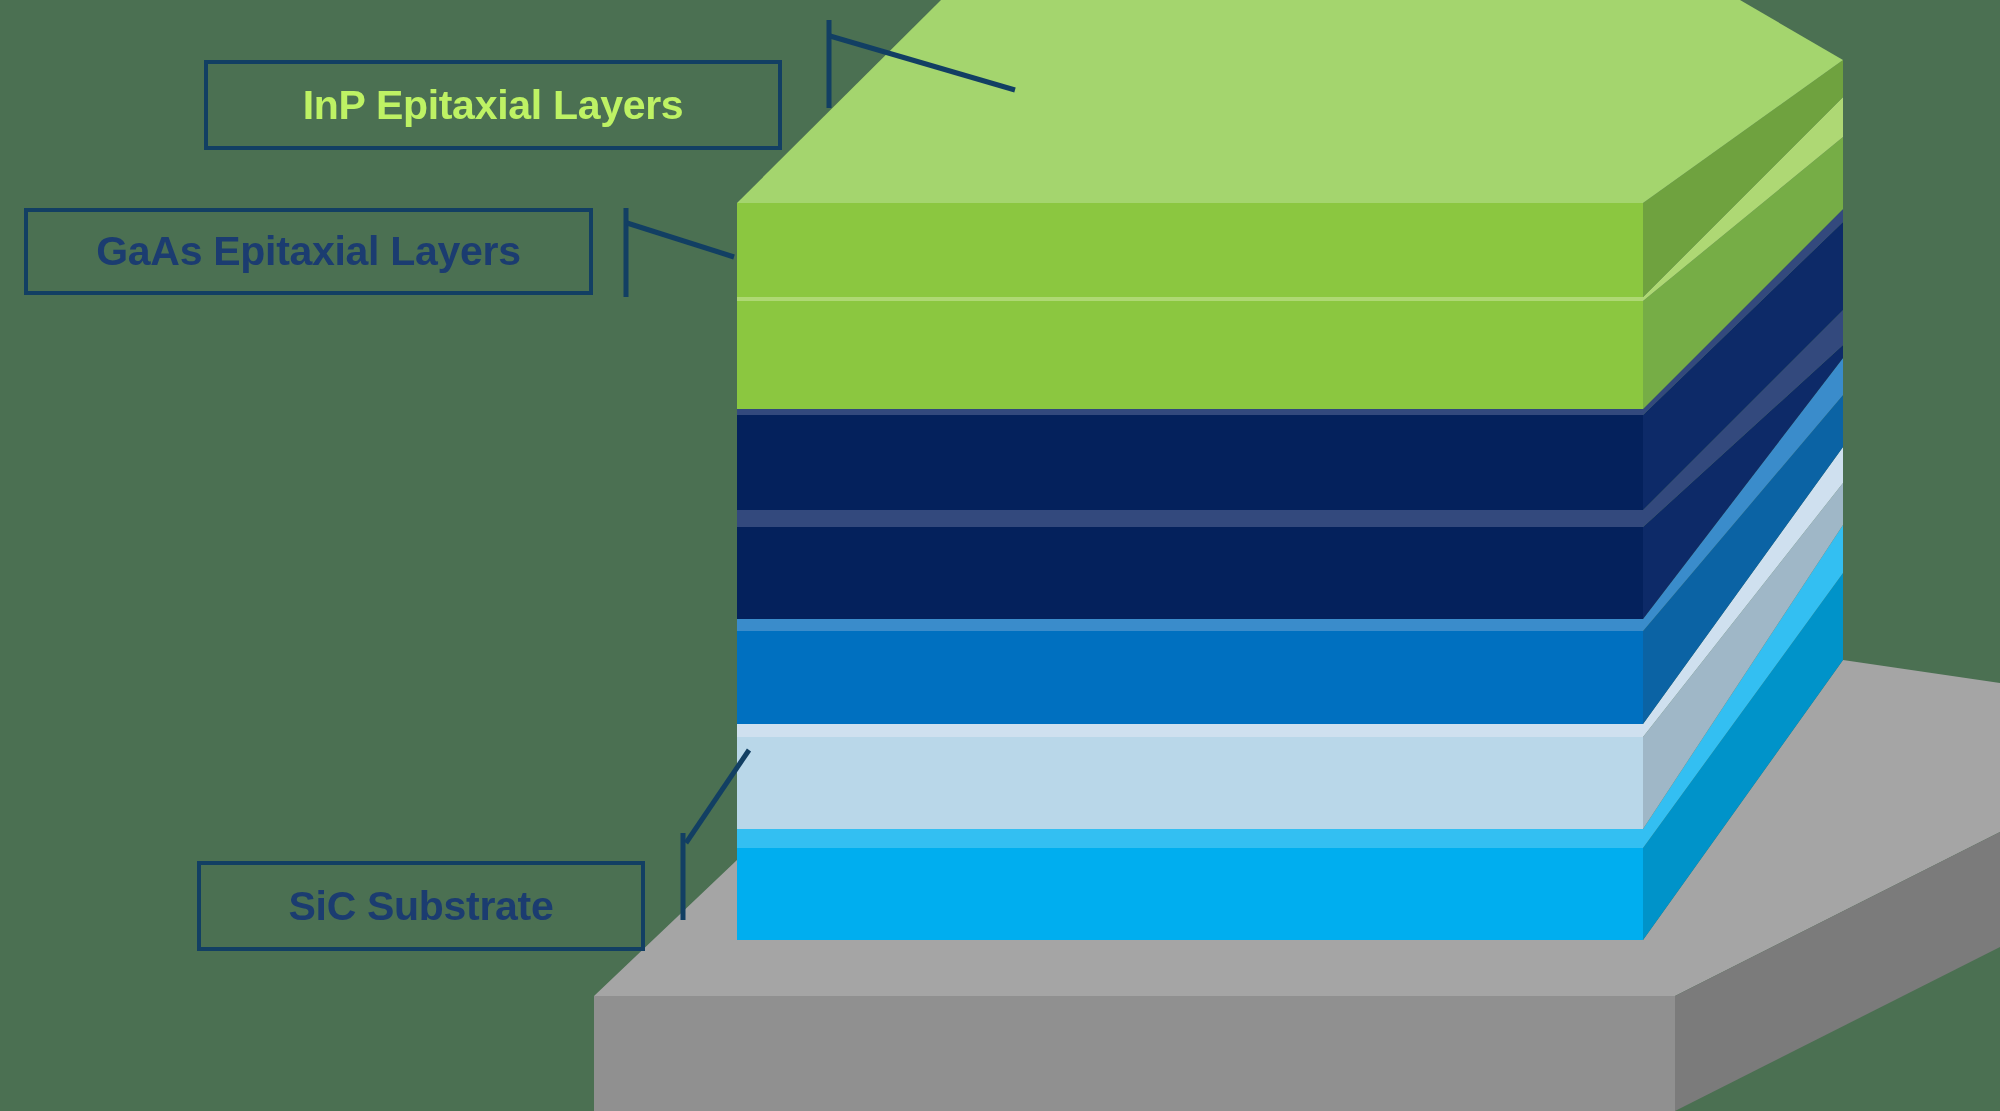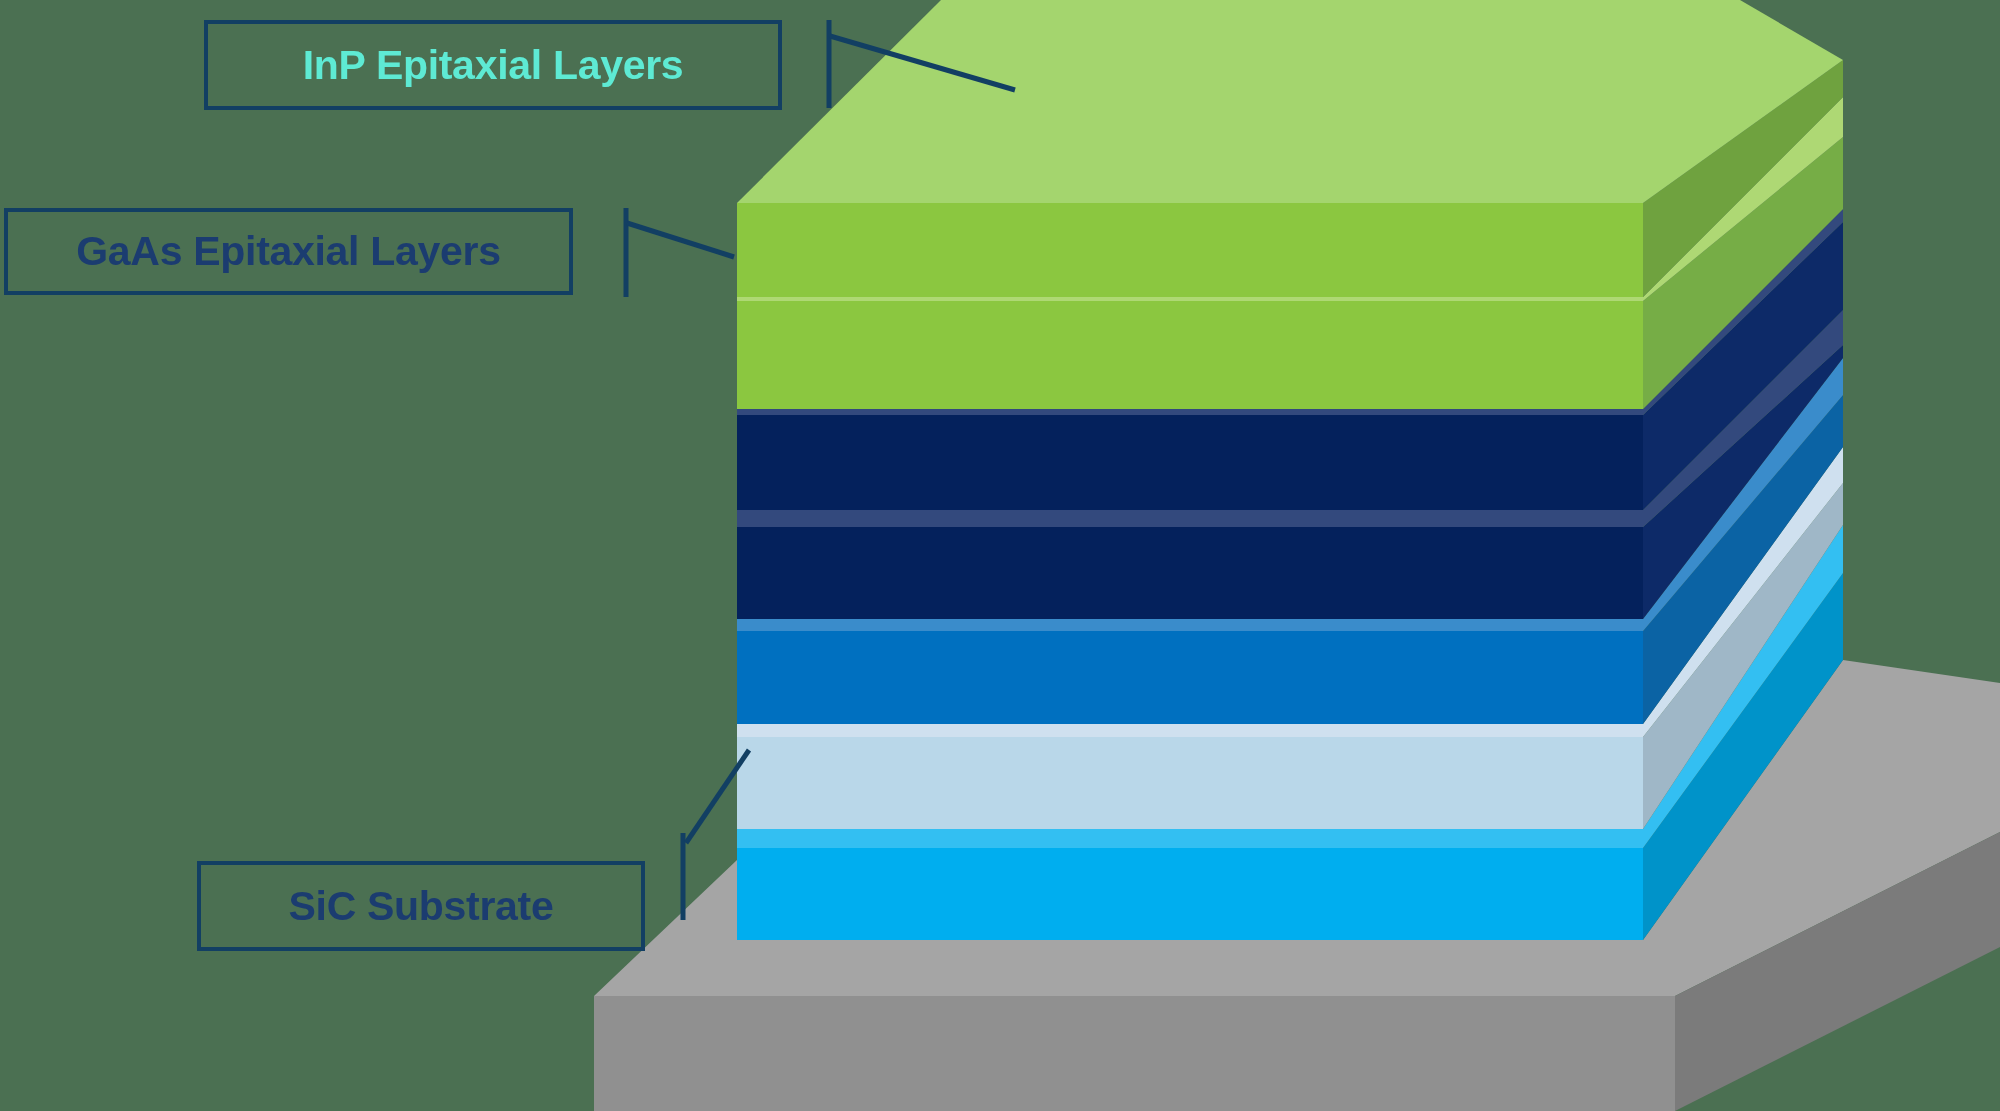--- a/index.html
+++ b/index.html
@@ -65,23 +65,23 @@
     <g stroke-width="5" fill="none">
       <line x1="829" y1="20" x2="829" y2="108" stroke="#123f63"></line>
       <line x1="830" y1="36" x2="1015" y2="90" stroke="#123f63"></line>
       <line x1="626" y1="208" x2="626" y2="297" stroke="#123f63"></line>
       <line x1="627" y1="223" x2="734" y2="257" stroke="#123f63"></line>
       <line x1="683" y1="833" x2="683" y2="920" stroke="#123f63"></line>
       <line x1="686" y1="843" x2="749" y2="750" stroke="#123f63"></line>
     </g>
   </svg>
 
-  <div class="label-box label-inp" style="border-color: rgb(18, 63, 99); color: #5eead4;">
+  <div class="label-box label-inp" style="border-color: rgb(18, 63, 99); color: #bef264; margin-top: 40px;">
     <span>InP Epitaxial Layers</span>
   </div>
-  <div class="label-box label-gaas" style="border-color: rgb(18, 63, 99); color: rgb(27, 60, 112);">
+  <div class="label-box label-gaas" style="border-color: rgb(18, 63, 99); color: rgb(27, 60, 112); margin-left: 20px;">
     <span>GaAs Epitaxial Layers</span>
   </div>
   <div class="label-box label-sic" style="border-color: rgb(18, 63, 99); color: rgb(27, 60, 112);">
     <span>SiC Substrate</span>
   </div>
 
 </div>
 
 </body></html>

